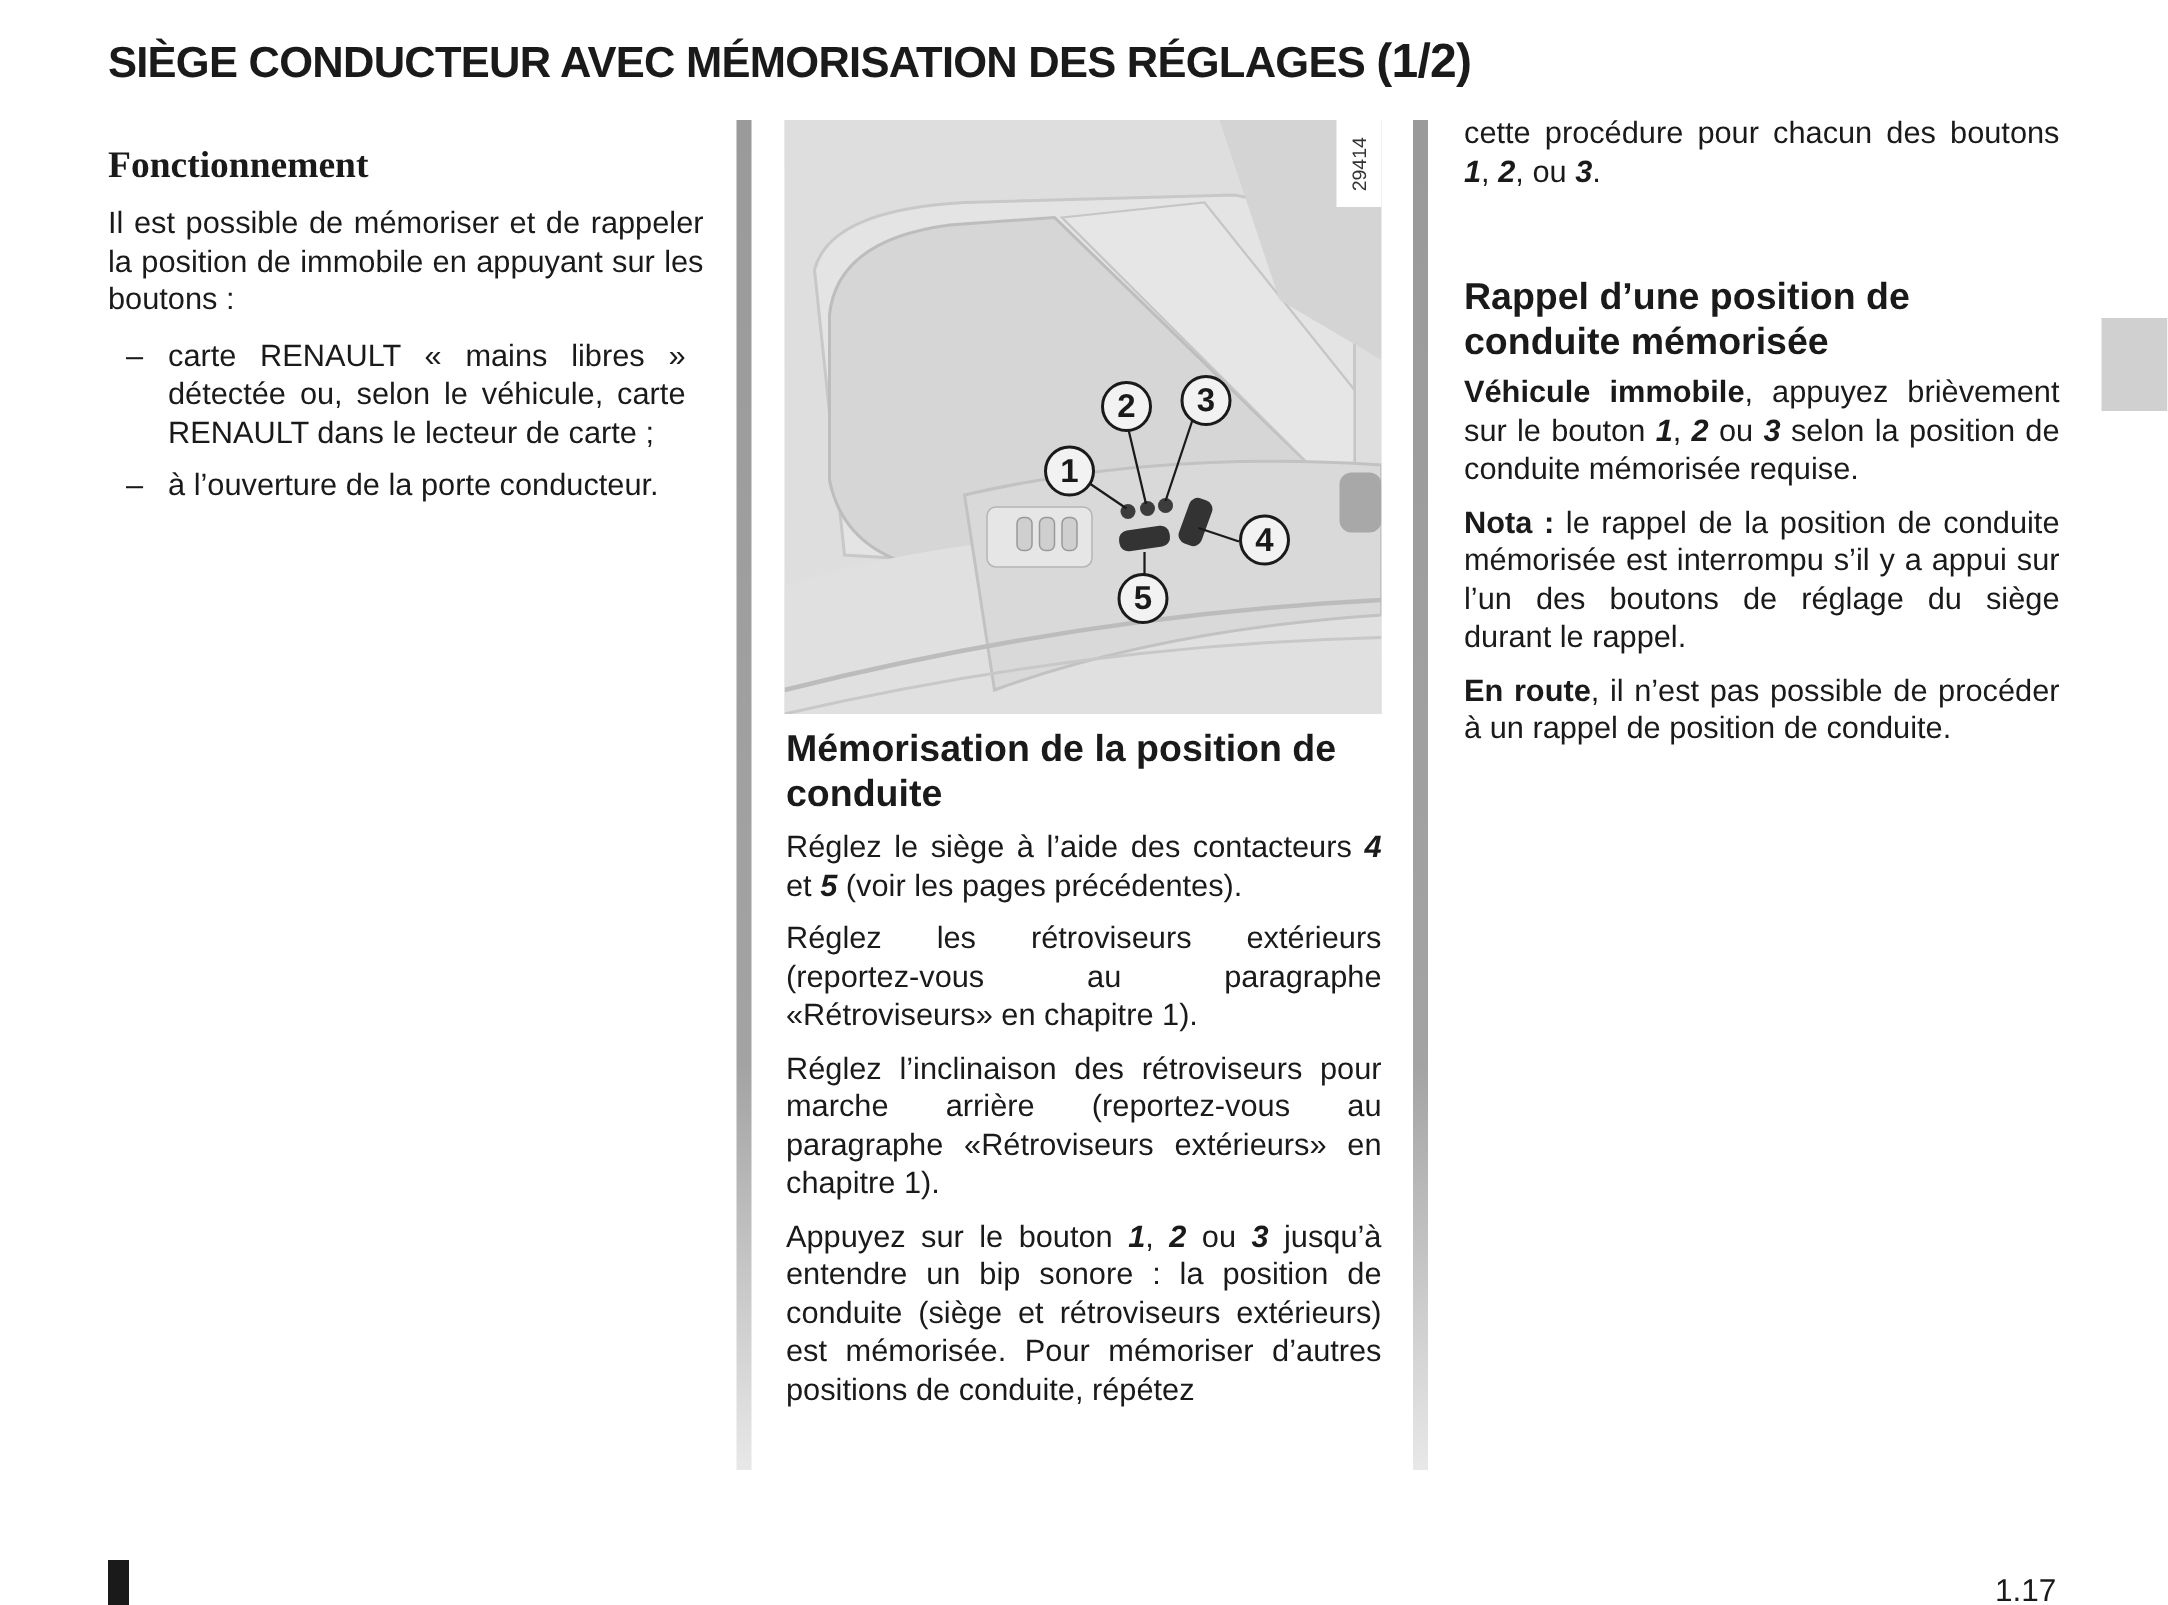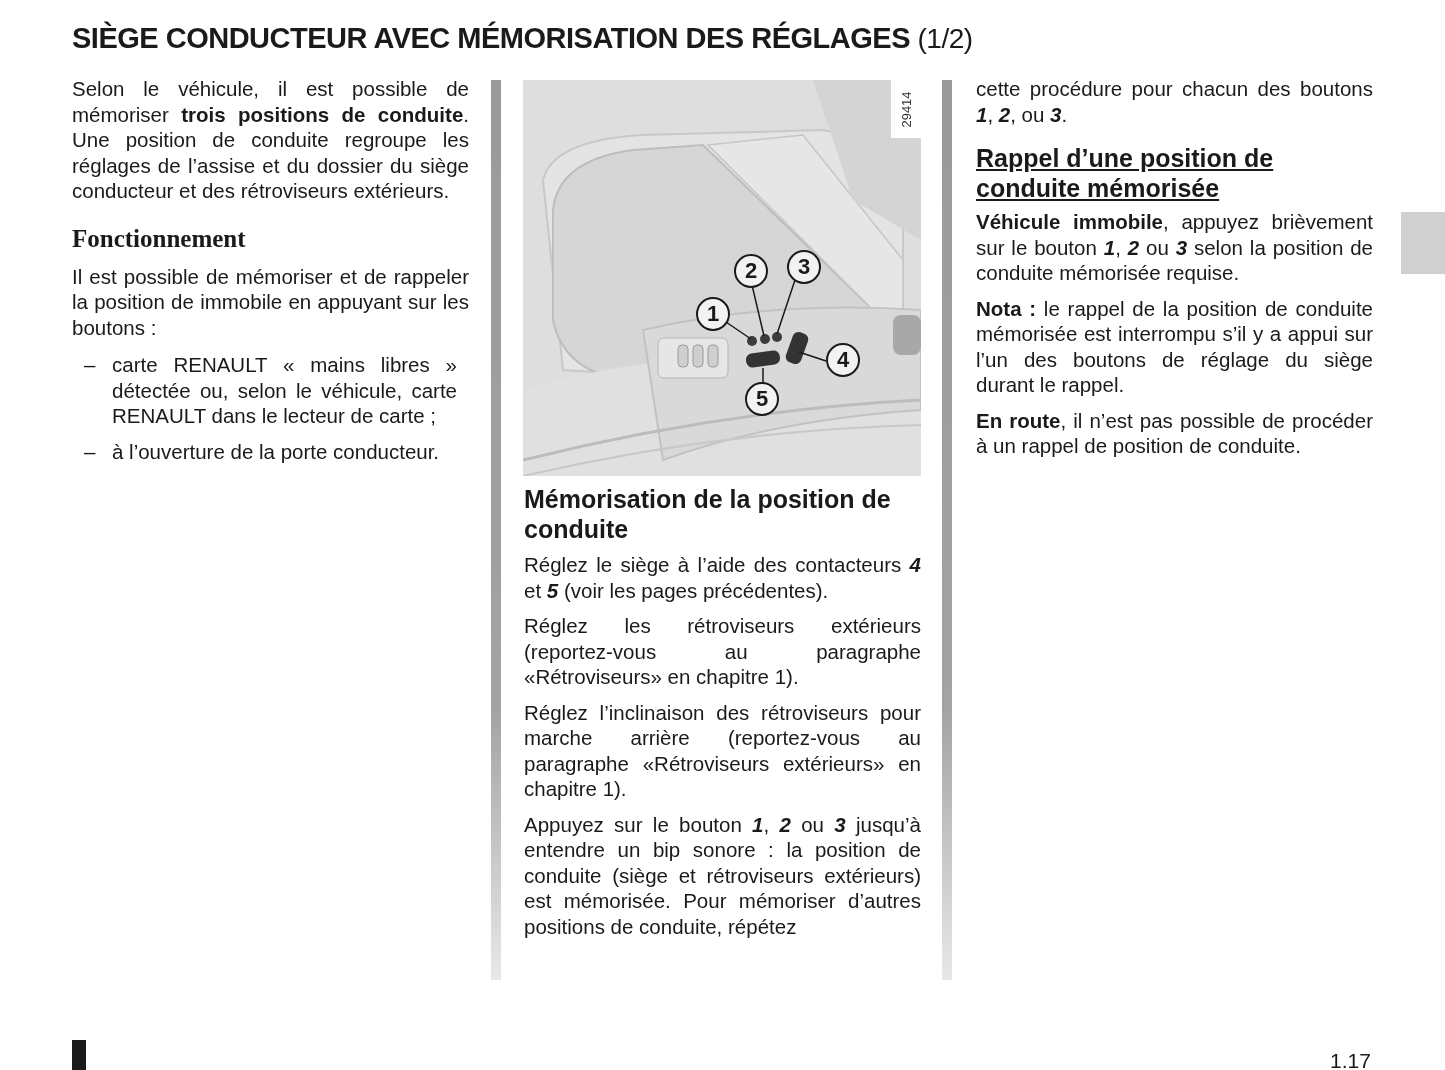--- a/index.html
+++ b/index.html
@@ -1,28 +1,28 @@
 <!DOCTYPE html>
 <html><head>
 <meta charset="utf-8">
 <style>
   html, body { margin: 0; padding: 0; background: #ffffff; }
   body { width: 1445px; height: 1070px; position: relative; overflow: hidden;
          font-family: "Liberation Sans", "DejaVu Sans", sans-serif; color: #1a1a1a; }
   .page-title { position: absolute; left: 72px; top: 22px; margin: 0;
     font-size: 29px; font-weight: bold; letter-spacing: -0.5px; color: #1a1a1a; white-space: nowrap; }
-  .page-title .sub { font-size: 28px; font-weight: normal; }
+  .page-title .sub { font-size: 32px; font-weight: bold; }
   .col { position: absolute; font-size: 20.5px; line-height: 25.5px; text-align: justify; }
   .col p { margin: 0 0 10px 0; }
   .col-left { left: 72px; top: 76px; width: 397px; }
   .col-mid { left: 524px; top: 484px; width: 397px; }
   .col-right { left: 976px; top: 76px; width: 397px; }
   h2.section { font-size: 25px; line-height: 30px; font-weight: bold; margin: 0 0 8px 0; text-align: left; color: #1a1a1a; }
   .col-left h2.section { margin-top: 20px; margin-bottom: 10px; font-family: Liberation Serif, serif; }
-  .col-right h2.section { margin-top: 16px; margin-bottom: 6px; text-decoration: underline; }
+  .col-right h2.section { margin-top: 56px; margin-bottom: 6px; }
   .dash-list { list-style: none; margin: 12px; padding: 0; }
   .dash-list li { position: relative; padding-left: 28px; margin-bottom: 10px; }
   .dash-list li::before { content: "–"; position: absolute; left: 0; top: 0; }
   b.num { font-style: italic; font-weight: bold; }
   .bar { position: absolute; width: 10px; background: linear-gradient(#9a9a9a 0%, #a3a3a3 70%, #e8e8e8 100%); }
   .bar-l { left: 491px; top: 80px; height: 900px; }
   .bar-r { left: 942px; top: 80px; height: 900px; }
   .figure { position: absolute; left: 523px; top: 80px; width: 398px; height: 396px;
     background: linear-gradient(160deg, #d9d9d9 0%, #e3e3e3 40%, #d2d2d2 100%); overflow: hidden; }
   .figure svg { position: absolute; left: 0; top: 0; }
@@ -35,21 +35,20 @@
 </style>
 </head>
 <body>
 
 <h1 class="page-title">
   <span>SIÈGE CONDUCTEUR AVEC MÉMORISATION DES RÉGLAGES</span>
   <span class="sub">(1/2)</span>
 </h1>
 
 <div class="col col-left">
-  <p><span>Selon le véhicule, il est possible de mémoriser </span><b>trois positions de conduite</b><span>. Une position de conduite regroupe les réglages de l’assise et du dossier du siège conducteur et des rétroviseurs extérieurs.</span></p>
   <h2 class="section">Fonctionnement</h2>
   <p>Il est possible de mémoriser et de rappeler la position de immobile en appuyant sur les boutons :</p>
   <ul class="dash-list">
     <li>carte RENAULT « mains libres » détectée ou, selon le véhicule, carte RENAULT dans le lecteur de carte ;</li>
     <li>à l’ouverture de la porte conducteur.</li>
   </ul>
 </div>
 
 <div class="bar bar-l"></div>
 <div class="bar bar-r"></div>

